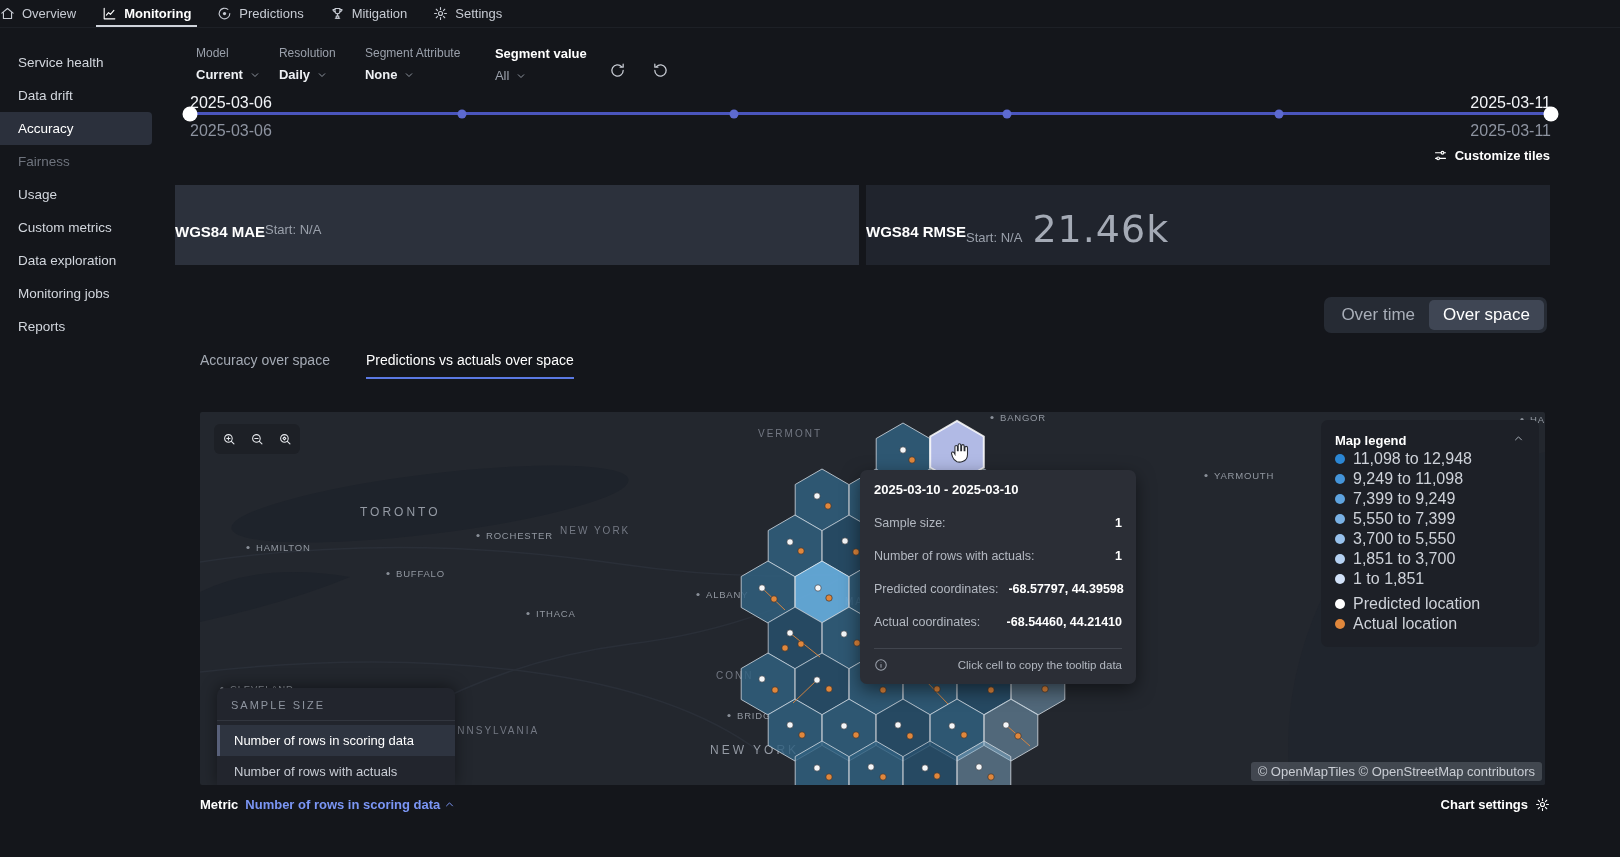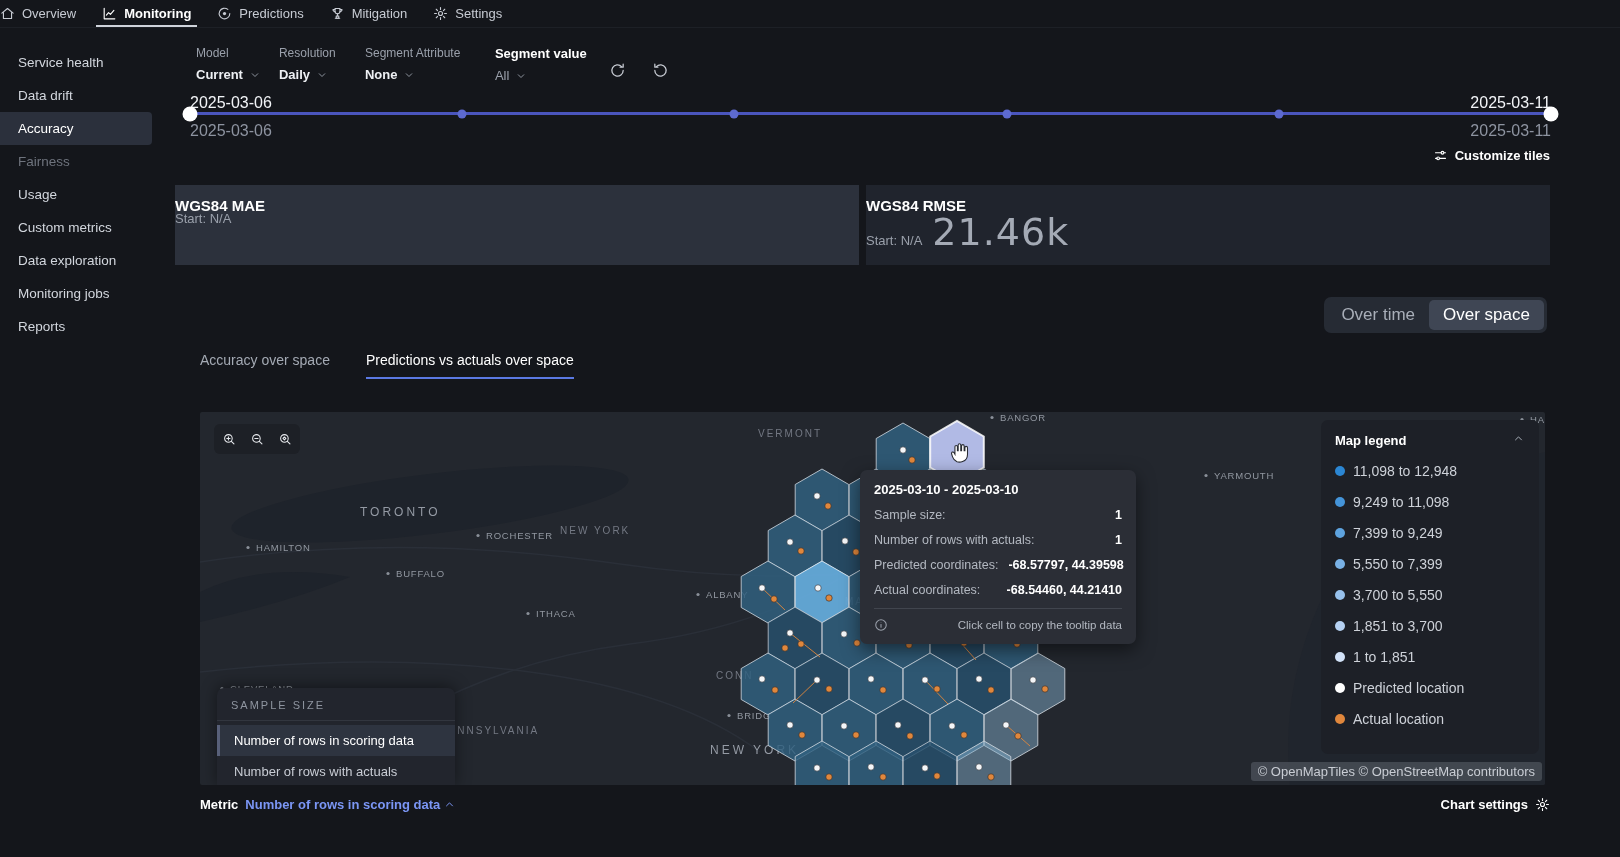--- a/index.html
+++ b/index.html
@@ -45,21 +45,21 @@
   .tl-track{position:absolute;left:0;right:0;top:18px;height:3px;background:#4a55bd;border-radius:2px}
   .tl-dot{position:absolute;top:50%;width:9px;height:9px;border-radius:50%;background:#5d6ad0;transform:translate(-50%,-50%);cursor:pointer}
   .tl-dot.end{width:15px;height:15px;background:#ffffff}
 
   
   .customize{position:absolute;top:148px;right:70px;display:flex;gap:7px;align-items:center;
     font-size:13px;font-weight:bold;color:#fff;cursor:pointer}
 
   
   .tiles{position:absolute;left:175px;right:70px;top:185px;height:80px;display:grid;grid-template-columns:1fr 1fr;gap:7px}
-  .tile{display:flex;flex-direction:column;padding-top:12px;box-sizing:border-box;cursor:pointer}
+  .tile{display:flex;flex-direction:row;align-items:center;padding-top:12px;box-sizing:border-box;cursor:pointer}
   .tile.selected{background:#2c313c}
   .tile:not(.selected){background:#20242d}
   .tile-title{font-size:15px;font-weight:bold;color:#fff}
   .tile-row{display:flex;align-items:baseline;gap:10px;margin-top:-3px}
   .tile-start{font-size:13px;color:#9aa0ab}
   .tile-value{font-size:38px;color:#a4aab5;letter-spacing:1px;line-height:1.15;font-family:"DejaVu Sans",sans-serif}
 
   
   .view-toggle{position:absolute;top:297px;right:73px;background:#262b34;border-radius:7px;display:flex;padding:3px}
   .vt-opt{padding:5px 14px;font-size:17px;color:#a8aeb8;border-radius:5px;cursor:pointer}
@@ -74,33 +74,33 @@
   .map{position:absolute;left:200px;top:412px;width:1345px;height:373px;background:#23272e;overflow:hidden;border-radius:2px}
   .map svg.mapsvg{position:absolute;left:0;top:0}
 
   .zoomctrl{position:absolute;left:14px;top:12px;display:flex;gap:4px;background:#1d2026;padding:3px;border-radius:6px;z-index:4}
   .zoom-btn{width:24px;height:24px;display:flex;align-items:center;justify-content:center;background:transparent;border:none;
     color:#e8eaee;cursor:pointer;border-radius:4px;padding:0}
 
   .tooltip{position:absolute;left:660px;top:58px;width:276px;background:#2b2e36;border-radius:7px;padding:12px 14px;
     box-shadow:0 6px 18px rgba(0,0,0,.5);z-index:5;box-sizing:border-box}
   .tt-title{font-size:13px;font-weight:bold;color:#fff;margin-bottom:10px}
-  .tt-row{display:flex;justify-content:space-between;margin:11px 0;font-size:12.5px;gap:10px}
+  .tt-row{display:flex;justify-content:space-between;margin:19px 0;font-size:12.5px;gap:10px}
   .tt-label{color:#b3b8c1;white-space:nowrap}
   .tt-value{color:#fff;font-weight:bold;white-space:nowrap}
   .tt-footer{margin-top:10px;padding-top:9px;border-top:1px solid #41454e;display:flex;justify-content:space-between;
     align-items:center;font-size:11.5px;color:#b3b8c1}
   .tt-footer .icon{color:#9aa0ab}
 
   .legend{position:absolute;right:6px;top:8px;width:218px;background:#1d2027;border-radius:7px;padding:12px 14px;z-index:4;box-sizing:border-box}
   .lg-head{display:flex;justify-content:space-between;align-items:center}
   .lg-title{font-size:13px;font-weight:bold;color:#fff}
   .lg-collapse{color:#aab0ba;cursor:pointer;background:none;border:none;padding:0}
   .lg-sub{font-size:12.5px;color:#e9ebef;margin:10px 0 8px;line-height:1.35}
-  .lg-item{display:flex;align-items:center;gap:8px;margin:15px 0;font-size:14px;color:#ced2d9}
+  .lg-item{display:flex;align-items:center;gap:8px;margin:2px 0;font-size:16px;color:#ced2d9}
   .lg-item.pt{margin-top:7px}
   .lg-dot{width:10px;height:10px;border-radius:50%;flex:0 0 auto}
 
   .dropdown{position:absolute;left:17px;top:276px;width:238px;background:#22252d;border-radius:7px 7px 0 0;z-index:6;
     box-shadow:0 -2px 16px rgba(0,0,0,.45);overflow:hidden}
   .dd-header{padding:11px 14px 9px;font-size:11px;letter-spacing:2px;color:#8f95a0}
   .dd-divider{height:1px;background:#32363f;margin-bottom:4px}
   .dd-opt{padding:8px 14px;font-size:13px;color:#c9cdd5;cursor:pointer;border-left:3px solid transparent}
   .dd-opt.selected{background:#2e3440;color:#fff;border-left-color:#586079}
 

